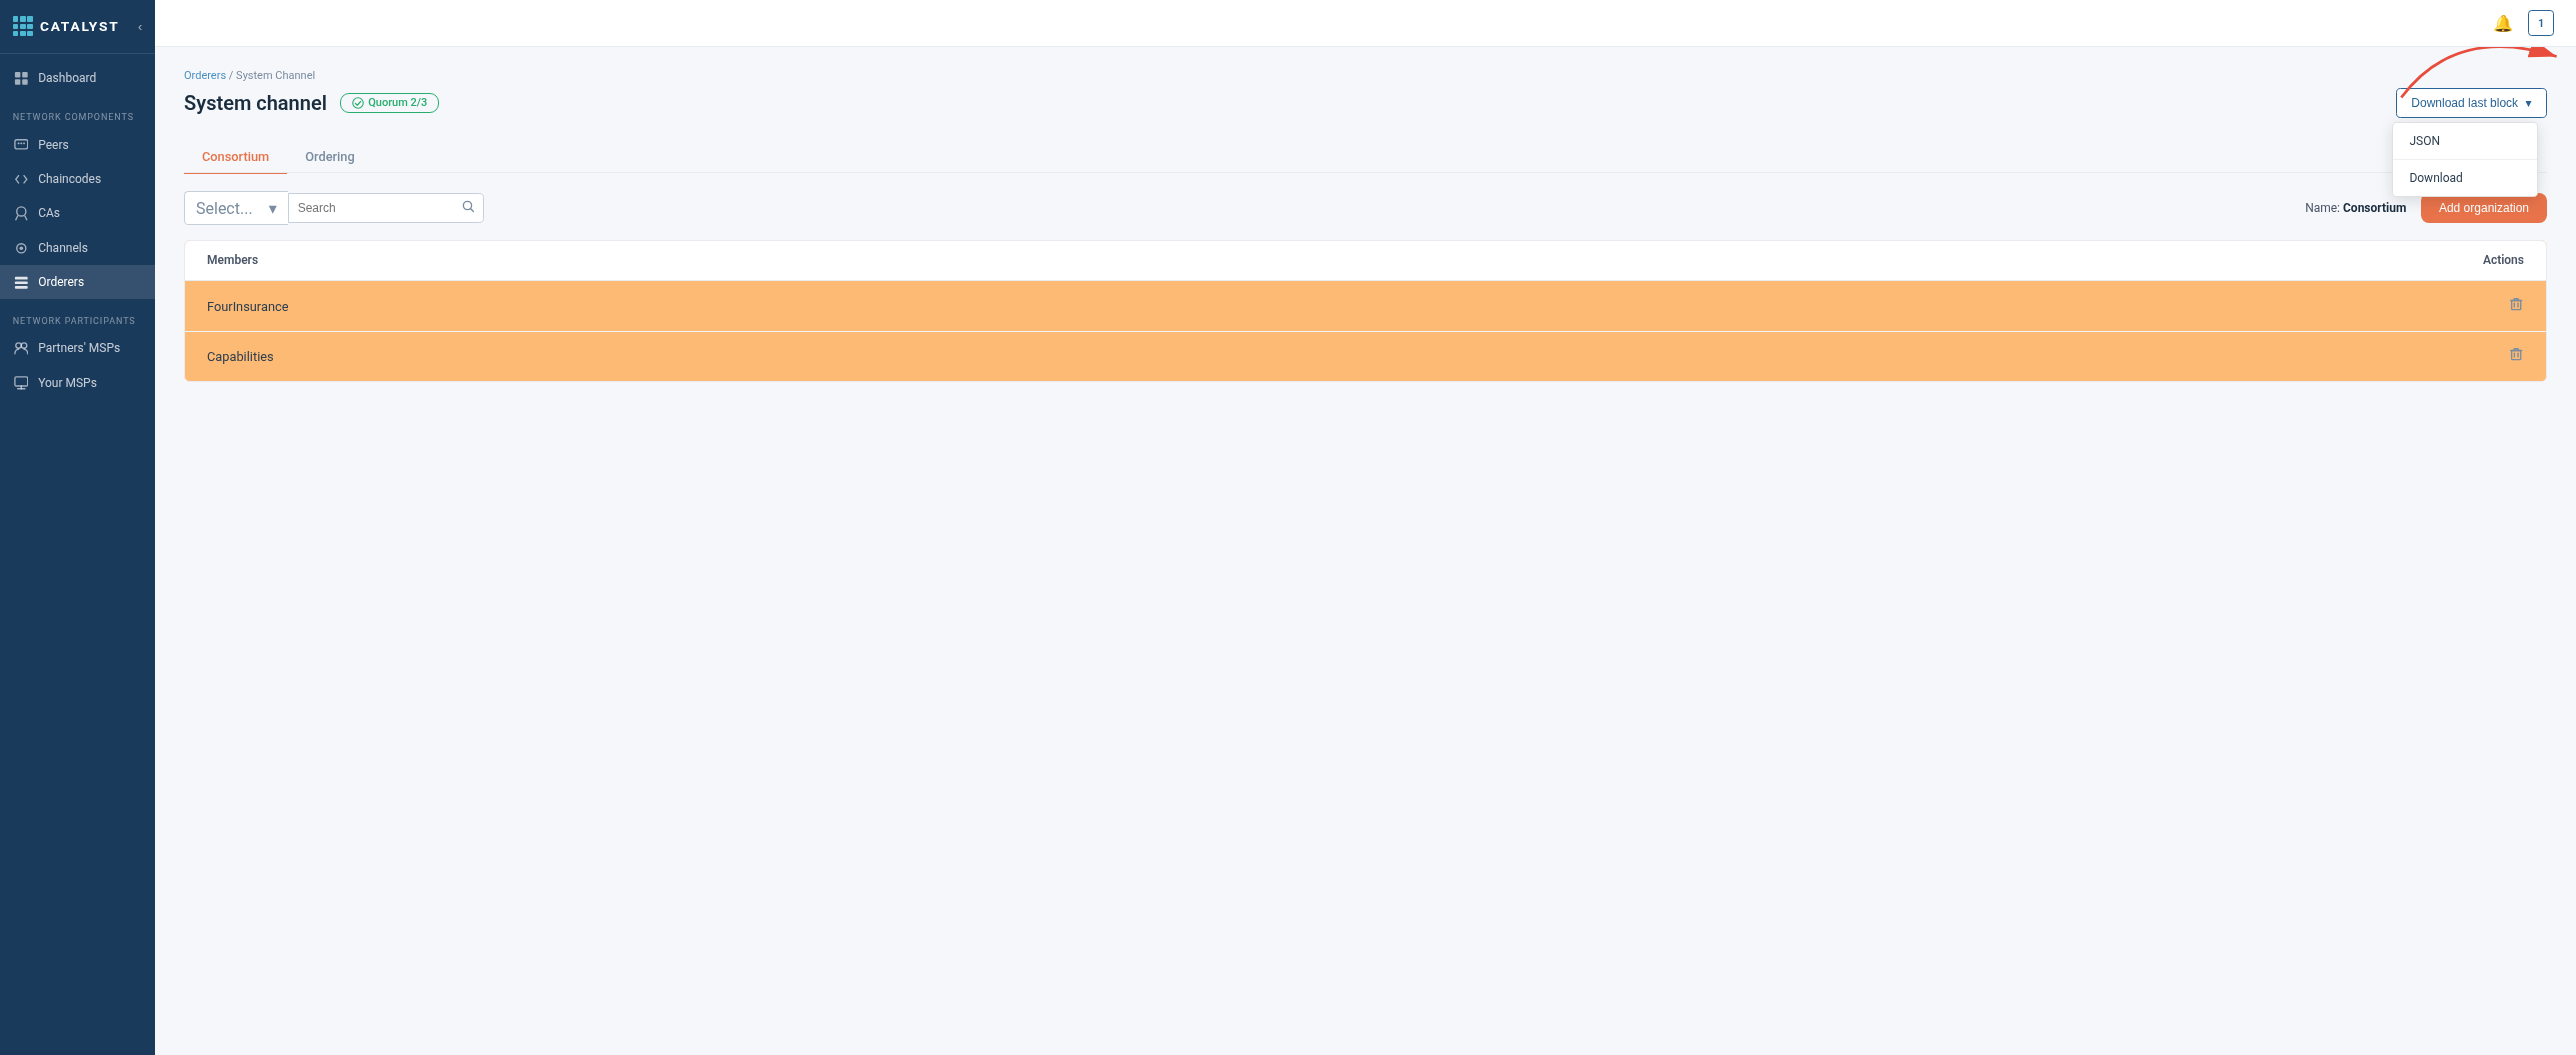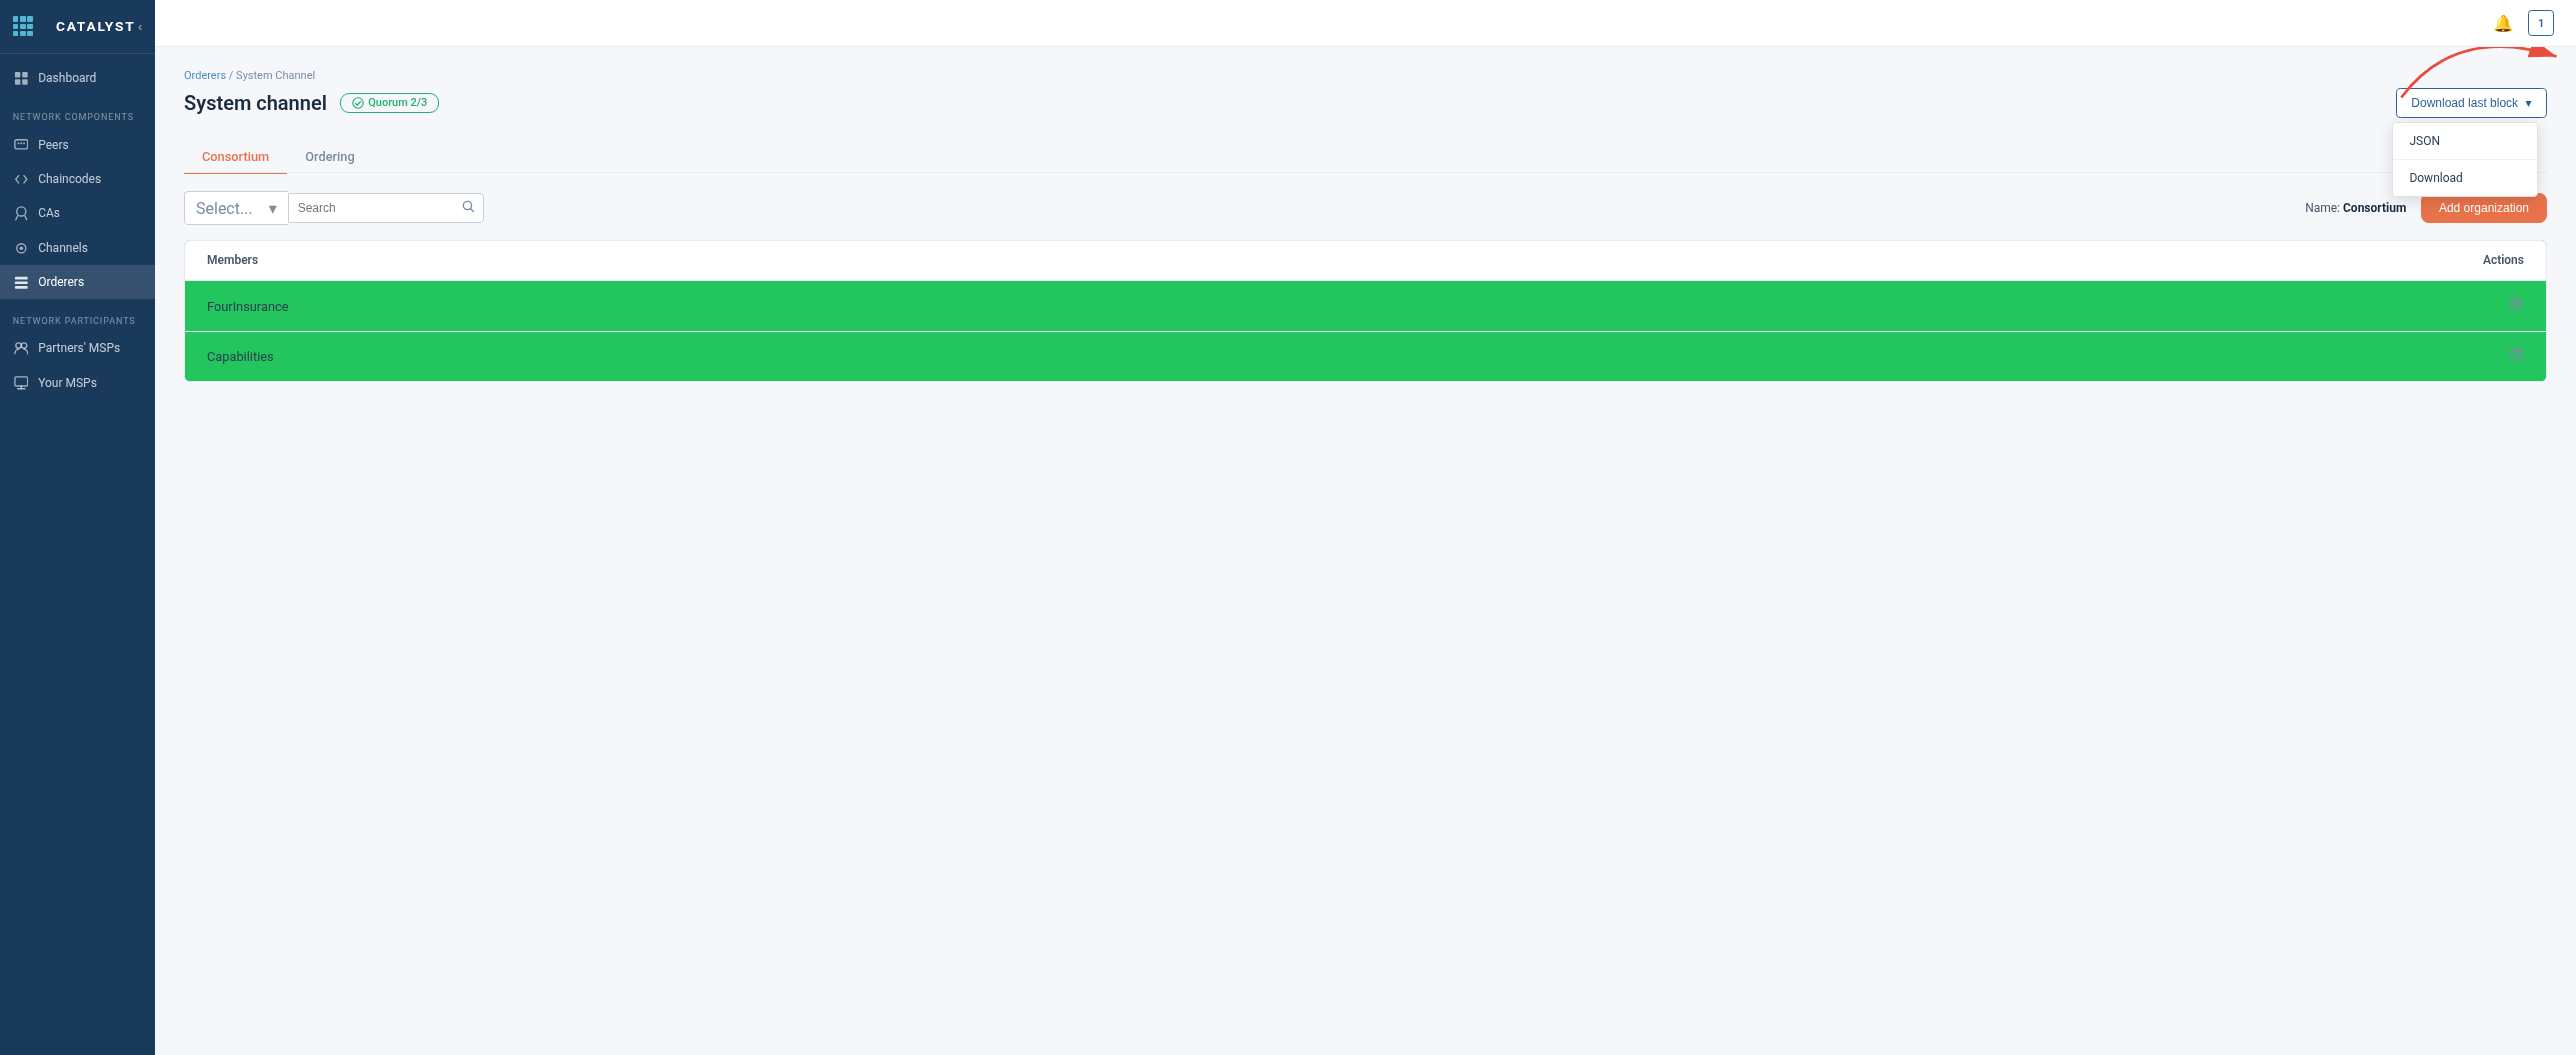--- a/index.html
+++ b/index.html
@@ -18,21 +18,21 @@
     .sidebar-logo {
       display: flex;
       align-items: center;
       justify-content: space-between;
       padding: 16.4px 12.8px;
       border-bottom: 0.9px solid rgba(255,255,255,0.1);
     }
     .sidebar-logo-text {
       display: flex;
       align-items: center;
-      gap: 23px;
+      gap: 7px;
       font-weight: 700;
       font-size: 13.7px;
       letter-spacing: 1.8px;
       color: white;
     }
     .logo-grid {
       display: grid;
       grid-template-columns: repeat(3,5.5px);
       grid-template-rows: repeat(3,5.5px);
       gap: 1.8px;
@@ -299,21 +299,21 @@
       border: none;
       border-radius: 8px;
       padding: 8.2px 18px;
       font-size: 12px;
       font-weight: 500;
       cursor: pointer;
     }
 
     
     .table-container {
-      background: #22c55e;
+      background: #fdba74;
       border: 0.9px solid #e8ecf0;
       border-radius: 5.5px;
       overflow: hidden;
     }
     .table-header {
       display: flex;
       justify-content: space-between;
       padding: 12.8px 22px;
       border-bottom: 1.4px solid #e8ecf0;
       background: white;

